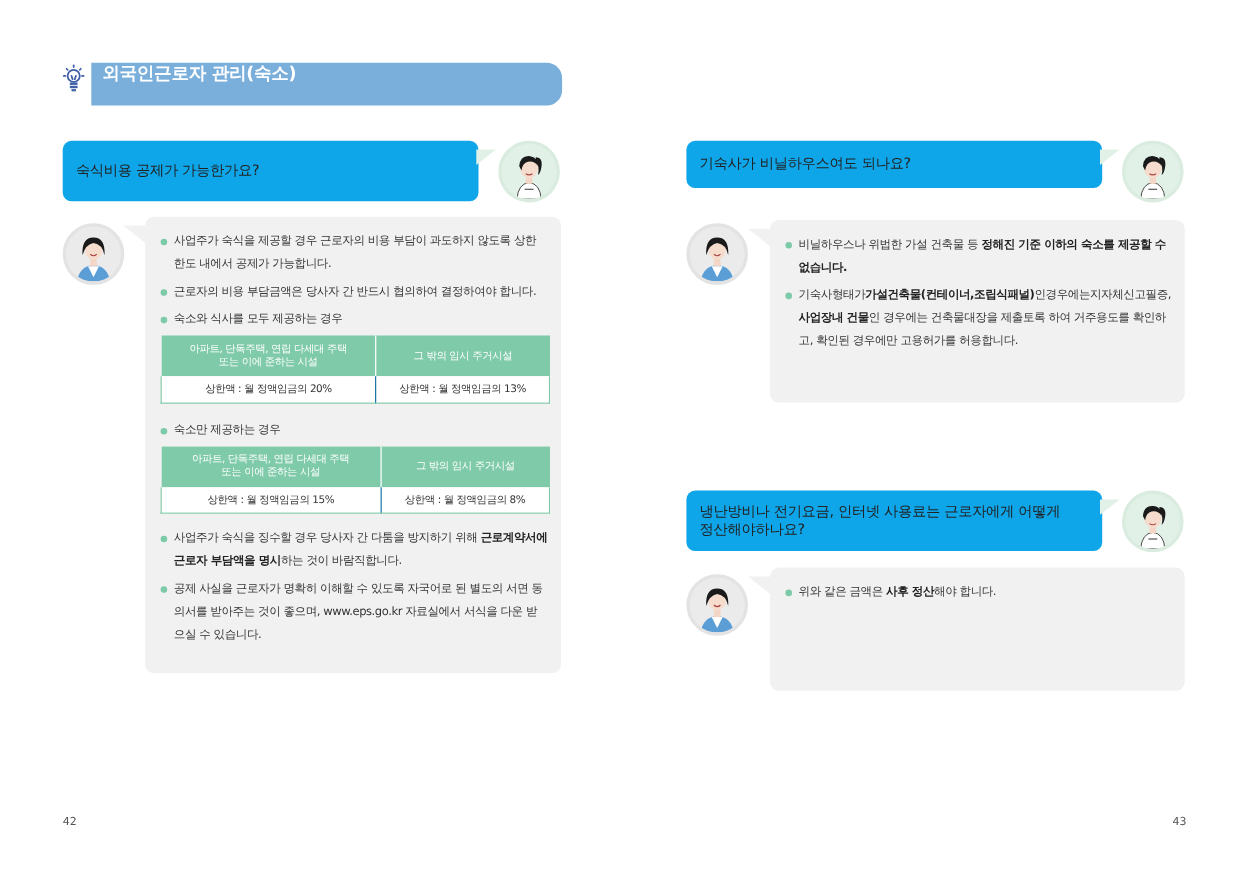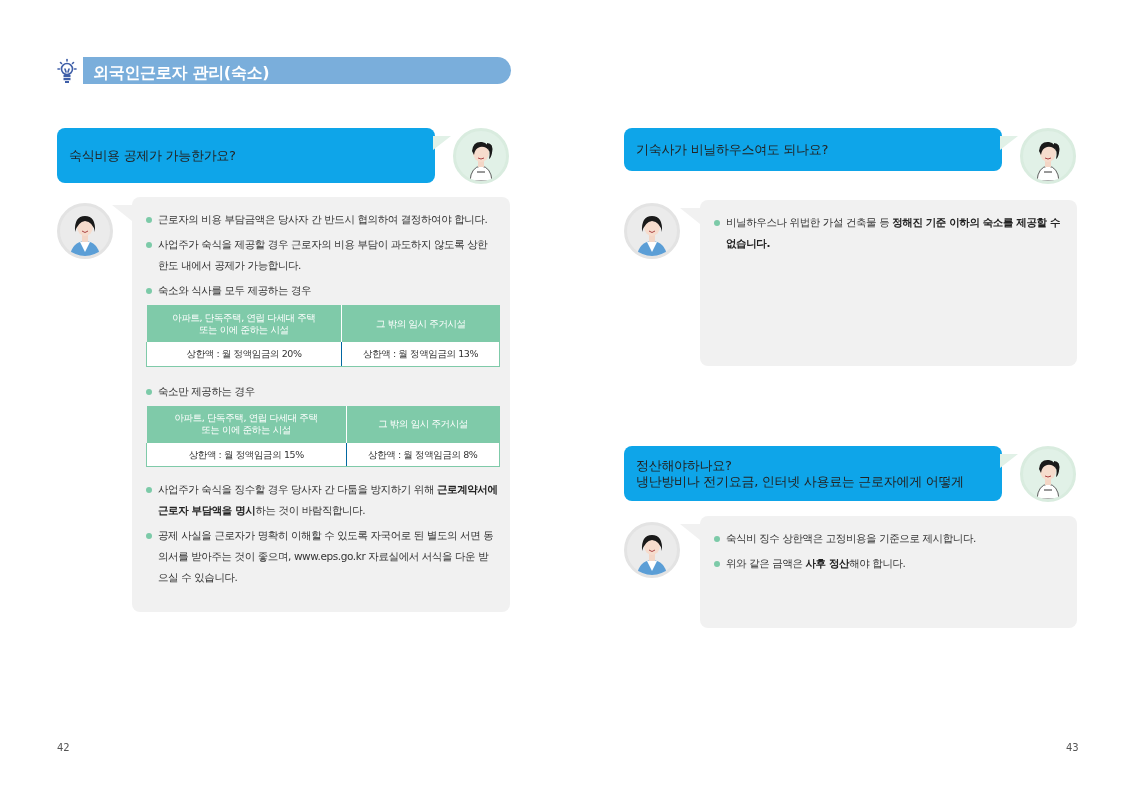--- a/index.html
+++ b/index.html
@@ -1,21 +1,21 @@
 <!DOCTYPE html>
 <html><head>
 <meta charset="utf-8">
 <style>
   * { box-sizing: border-box; margin: 0; padding: 0; }
   html, body { width: 1134px; height: 794px; background: #ffffff; overflow: hidden; }
   body { position: relative; font-family: "DejaVu Sans", "Liberation Sans", sans-serif; color: #333; }
 
   .page-title-wrap { position: absolute; left: 55px; top: 57px; height: 30px; display: flex; align-items: center; }
   .bulb-icon { width: 24px; height: 30px; display: flex; align-items: center; justify-content: center; margin-right: 4px; }
-  .title-bar { position: absolute; left: 83px; top: 57px; width: 428px; height: 27px; background: #7aaedb; border-radius: 0 14px 14px 0; display: flex; align-items: flex-end; padding-left: 10px; }
+  .title-bar { position: absolute; left: 83px; top: 57px; width: 428px; height: 39px; background: #7aaedb; border-radius: 0 14px 14px 0; display: flex; align-items: flex-start; padding-left: 10px; }
   .title-bar span { color: #ffffff; font-weight: bold; font-size: 16px; letter-spacing: -0.3px; }
 
   .q-bubble { position: absolute; background: #0ea5e9; border-radius: 8px; display: flex; align-items: center; padding-left: 12px; font-size: 13px; color: #222; letter-spacing: -0.3px; line-height: 16px; }
   .q-bubble::after { content: ""; position: absolute; right: -16px; top: 8px; width: 0; height: 0; border-top: 0 solid transparent; border-bottom: 14px solid transparent; border-left: 18px solid #e1f1e7; }
 
   .avatar { position: absolute; width: 56px; height: 56px; border-radius: 50%; overflow: hidden; }
   .avatar.q { background: #e1f1e7; border: 3px solid #d9ecdf; }
   .avatar.a { background: #ebebeb; border: 3px solid #e3e3e3; }
 
   .a-bubble { position: absolute; background: #f1f1f1; border-radius: 8px; padding: 12px 12px 12px 14px; font-size: 10.5px; color: #333; letter-spacing: -0.4px; line-height: 21px; }
@@ -79,22 +79,22 @@
     <path d="M10 50 Q12 36 25 35 Q38 36 40 50 Z" fill="#5b9ed6"></path>
     <path d="M20 36 L25 46 L30 36 Z" fill="#ffffff"></path>
     <rect x="22" y="29" width="6" height="7" fill="#f3d6c6"></rect>
     <ellipse cx="25" cy="21" rx="8" ry="9" fill="#f6dccd"></ellipse>
     <path d="M15 26 Q14 10 25 10 Q36 10 35 26 Q33 16 25 15 Q18 16 15 26 Z" fill="#1a1a1a"></path>
     <path d="M22 25 Q25 28 28 25" stroke="#a44" stroke-width="1" fill="none"></path>
   </svg>
 </div>
 
 <div class="a-bubble" style="left:132px; top:197px; width:378px; height:415px;">
+  <div class="bullet">사업주가 숙식을 제공할 경우 근로자의 비용 부담이 과도하지 않도록 상한 한도 내에서 공제가 가능합니다.</div>
   <div class="bullet">근로자의 비용 부담금액은 당사자 간 반드시 협의하여 결정하여야 합니다.</div>
-  <div class="bullet">사업주가 숙식을 제공할 경우 근로자의 비용 부담이 과도하지 않도록 상한 한도 내에서 공제가 가능합니다.</div>
   <div class="bullet">숙소와 식사를 모두 제공하는 경우</div>
 
   <table class="fee">
     <tbody>
         <tr>
       <th>
         <div>아파트, 단독주택, 연립 다세대 주택</div>
         <div>또는 이에 준하는 시설</div>
       </th>
       <th>그 밖의 임시 주거시설</th>
@@ -155,26 +155,29 @@
     <ellipse cx="25" cy="21" rx="8" ry="9" fill="#f6dccd"></ellipse>
     <path d="M15 26 Q14 10 25 10 Q36 10 35 26 Q33 16 25 15 Q18 16 15 26 Z" fill="#1a1a1a"></path>
     <path d="M22 25 Q25 28 28 25" stroke="#a44" stroke-width="1" fill="none"></path>
   </svg>
 </div>
 
 <div class="a-bubble" style="left:700px; top:200px; width:377px; height:166px;">
   <div class="bullet">
     <span>비닐하우스나 위법한 가설 건축물 등 </span><b>정해진 기준 이하의 숙소를 제공할 수 없습니다.</b>
   </div>
+  <div class="bullet">
+    <span>기숙사형태가</span><b>가설건축물(컨테이너,조립식패널)</b><span>인경우에는지자체신고필증, </span><b>사업장내 건물</b><span>인 경우에는 건축물대장을 제출토록 하여 거주용도를 확인하고, 확인된 경우에만 고용허가를 허용합니다.</span>
+  </div>
 </div>
 
 <div class="q-bubble" style="left:624px; top:446px; width:378px; height:55px;">
   <div>
+    <div>냉난방비나 전기요금, 인터넷 사용료는 근로자에게 어떻게</div>
     <div>정산해야하나요?</div>
-    <div>냉난방비나 전기요금, 인터넷 사용료는 근로자에게 어떻게</div>
   </div>
 </div>
 <div class="avatar q" style="left:1020px; top:446px;">
   <svg width="50" height="50" viewBox="0 0 50 50">
     <path d="M14 50 Q15 36 25 35 Q35 36 36 50 Z" fill="#ffffff" stroke="#333" stroke-width="0.8"></path>
     <rect x="22" y="30" width="6" height="6" fill="#f3d6c6"></rect>
     <ellipse cx="25" cy="22" rx="8" ry="9" fill="#f6dccd"></ellipse>
     <path d="M16 20 Q17 10 26 11 Q33 12 33 20 Q30 15 24 16 Q19 17 18 24 Z" fill="#1a1a1a"></path>
     <path d="M31 12 Q38 12 36 22 Q35 27 33 28 Q35 20 31 16 Z" fill="#1a1a1a"></path>
     <path d="M22 27 Q25 29 28 27" stroke="#a44" stroke-width="1" fill="none"></path>
@@ -188,20 +191,17 @@
     <path d="M20 36 L25 46 L30 36 Z" fill="#ffffff"></path>
     <rect x="22" y="29" width="6" height="7" fill="#f3d6c6"></rect>
     <ellipse cx="25" cy="21" rx="8" ry="9" fill="#f6dccd"></ellipse>
     <path d="M15 26 Q14 10 25 10 Q36 10 35 26 Q33 16 25 15 Q18 16 15 26 Z" fill="#1a1a1a"></path>
     <path d="M22 25 Q25 28 28 25" stroke="#a44" stroke-width="1" fill="none"></path>
   </svg>
 </div>
 
 <div class="a-bubble" style="left:700px; top:516px; width:377px; height:112px;">
   <div class="bullet">
-    <span>숙식비 징수 상한액은 고정비용을 기준으로 제시합니다.</span>
-  </div>
-  <div class="bullet">
     <span>위와 같은 금액은 </span><b>사후 정산</b><span>해야 합니다.</span>
   </div>
 </div>
 
 <div class="page-num" style="left:1066px;">43</div>
 
 </body></html>

